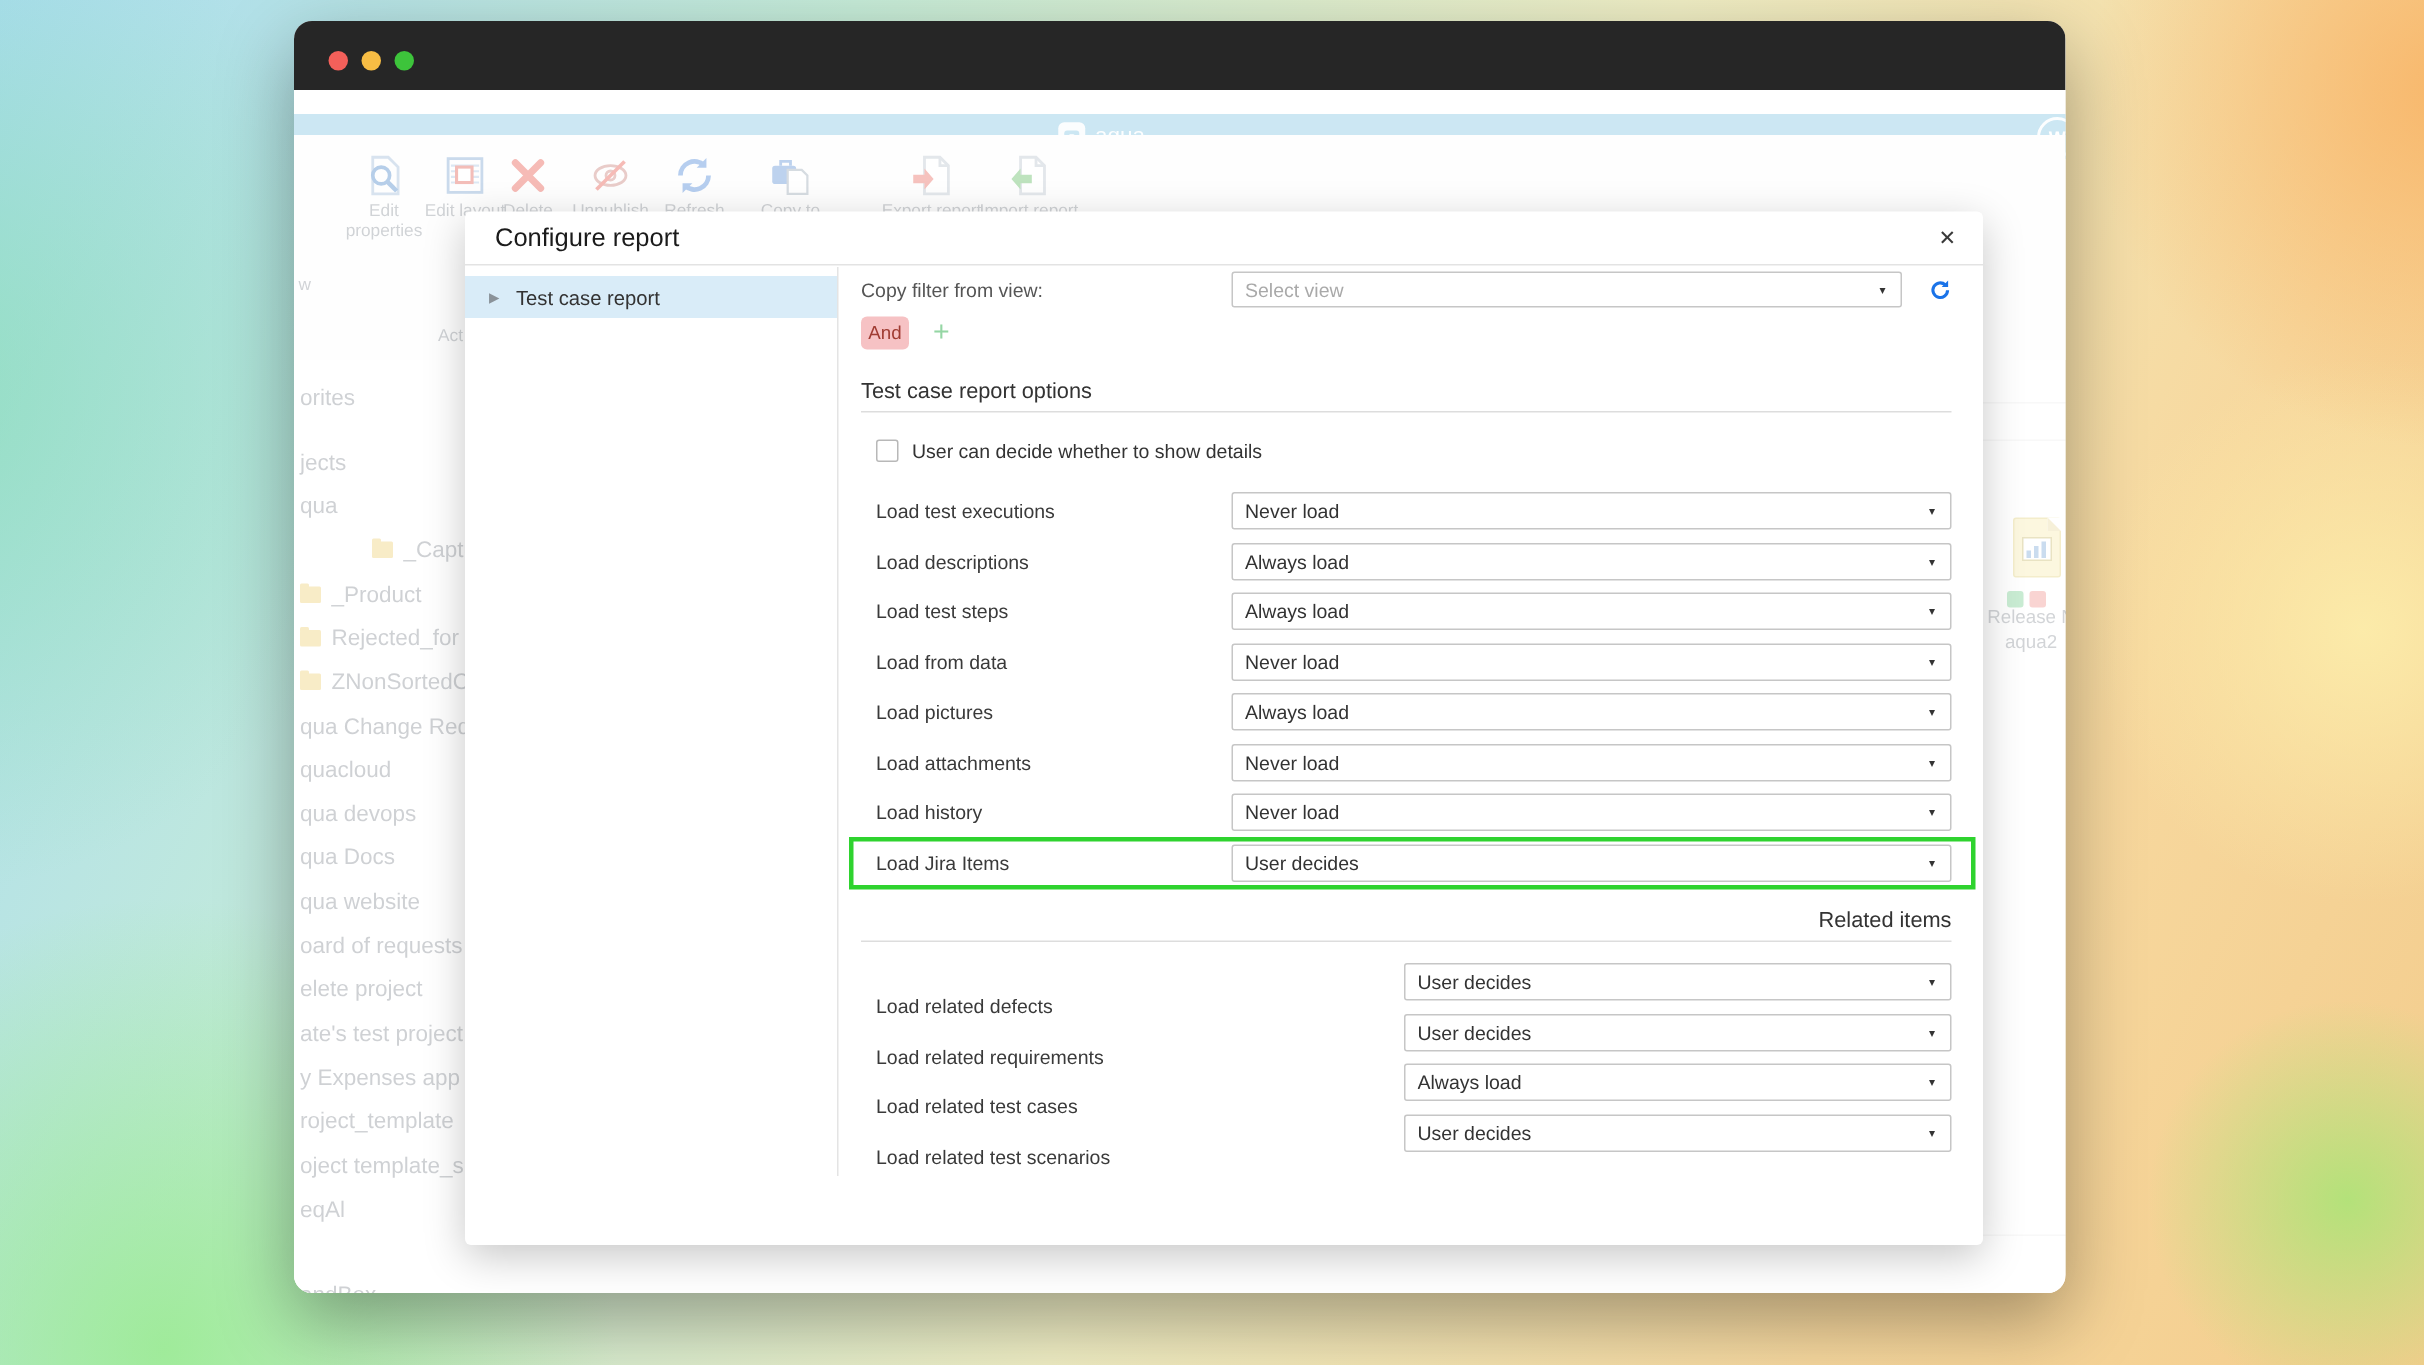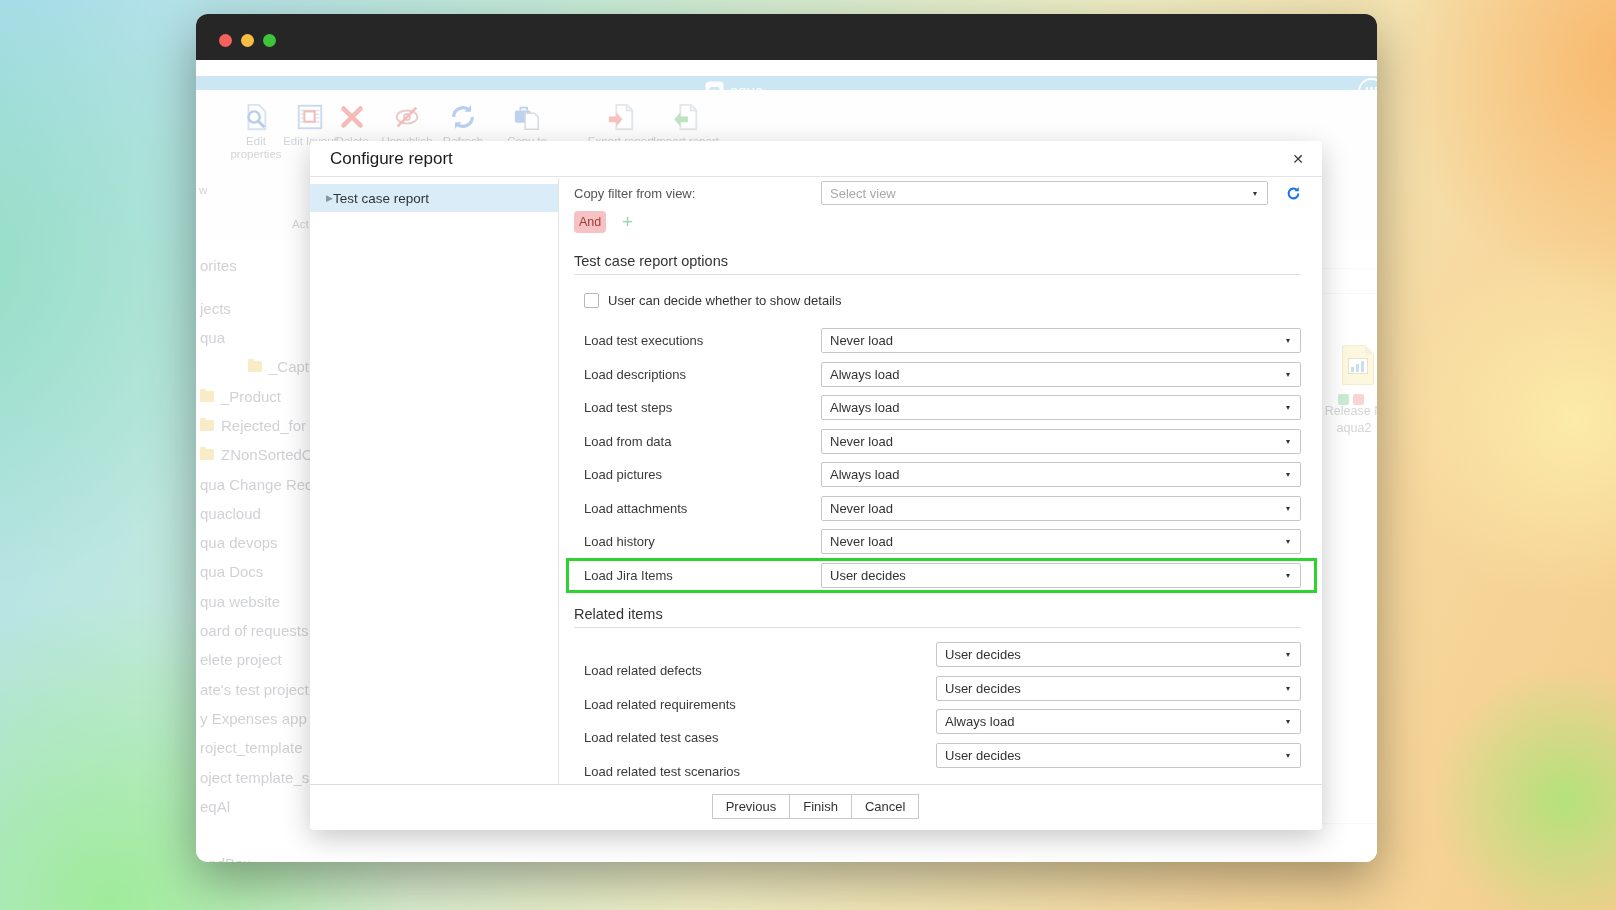--- a/index.html
+++ b/index.html
@@ -66,21 +66,21 @@
     position:absolute; left:114px; top:127px; width:1012px; height:689px; z-index:10;
     background:#fff; border-radius:4px; box-shadow:0 8px 28px rgba(0,0,0,0.22);
   }
   #dlg-header { height:36px; border-bottom:1px solid #e3e3e3; display:flex; align-items:center; padding:0 18px 0 20px; }
   .dlg-title { flex:1; font-size:17px; color:#1b1b1b; }
   .dlg-close { font-size:14px; color:#3a3a3a; cursor:default; }
 
   #dlg-sidebar { position:absolute; left:0; top:37px; width:249px; bottom:46px; border-right:1px solid #e4e4e4; background:#fff; }
   .side-item { margin-top:6px; height:28px; background:#d9ecf8; display:flex; align-items:center; padding-left:16px; }
   .side-caret { color:#8a9299; font-size:9px; }
-  .side-label { font-size:13.5px; color:#333; }
+  .side-label { margin-left:11px; font-size:13.5px; color:#333; }
 
   #content { position:absolute; left:250px; top:37px; right:0; bottom:46px; padding:3px 21px 0 14px; overflow:hidden; }
 
   .filter-row { display:flex; align-items:center; height:24px; }
   .filter-label { width:247px; font-size:13px; color:#555; }
   .sel { height:25px; border:1px solid #c6c6c6; border-radius:2px; background:#fff; display:flex; align-items:center; padding:0 10px 0 8px; }
   .sel-val { flex:1; font-size:13px; color:#333; white-space:nowrap; overflow:hidden; }
   .sel-val.ph { color:#a9a9a9; }
   .caret { font-size:8px; color:#333; flex:0 0 auto; }
   .filter-sel { width:447px; height:24px; }
@@ -98,21 +98,21 @@
   .cb-label { margin-left:9px; font-size:13px; color:#333; }
 
   .rows { margin-top:16px; }
   .rows.rel { margin-top:10px; }
   .opt-row { display:flex; align-items:center; height:33.5px; position:relative; }
   .row-label { width:247px; padding-left:10px; font-size:13px; color:#3a3a3a; flex:0 0 auto; }
   .rel .row-label { width:362px;margin-top:32px; }
   .opt-row .sel { flex:1; }
   .hl-border { position:absolute; left:-8px; right:-16px; top:-1px; bottom:-1px; border:3px solid #2fd32f; pointer-events:none; }
 
-  .rel-title { margin-top:14px; }
+  .rel-title { margin-top:14px;text-align:right; }
 
   #dlg-footer { position:absolute; left:0; right:0; bottom:0; height:46px; border-top:1px solid #dcdcdc; background:#fff; display:flex; justify-content:center; align-items:flex-start; padding-top:9px; border-radius:0 0 4px 4px; }
   .fbtn { height:25px; padding:0 13px; background:#fff; border:1px solid #c9c9c9; font-size:13px; color:#333; margin-left:-1px; font-family:inherit; }
 </style>
 </head>
 <body>
 
 <div id="window">
   <div id="titlebar">
       <div class="tl" style="left: 23px; background: rgb(244, 96, 90);"></div>
@@ -426,19 +426,14 @@
           <div class="opt-row rel">
             <span class="row-label">Load related test scenarios</span>
             <div class="sel">
               <span class="sel-val">User decides</span>
               <span class="caret">▾</span>
             </div>
           </div>
         </div>
     </div>
 
-    <div id="dlg-footer">
-        <button class="fbtn">Previous</button>
-        <button class="fbtn">Finish</button>
-        <button class="fbtn">Cancel</button>
-      </div>
   </div>
 </div>
 
 </body></html>

